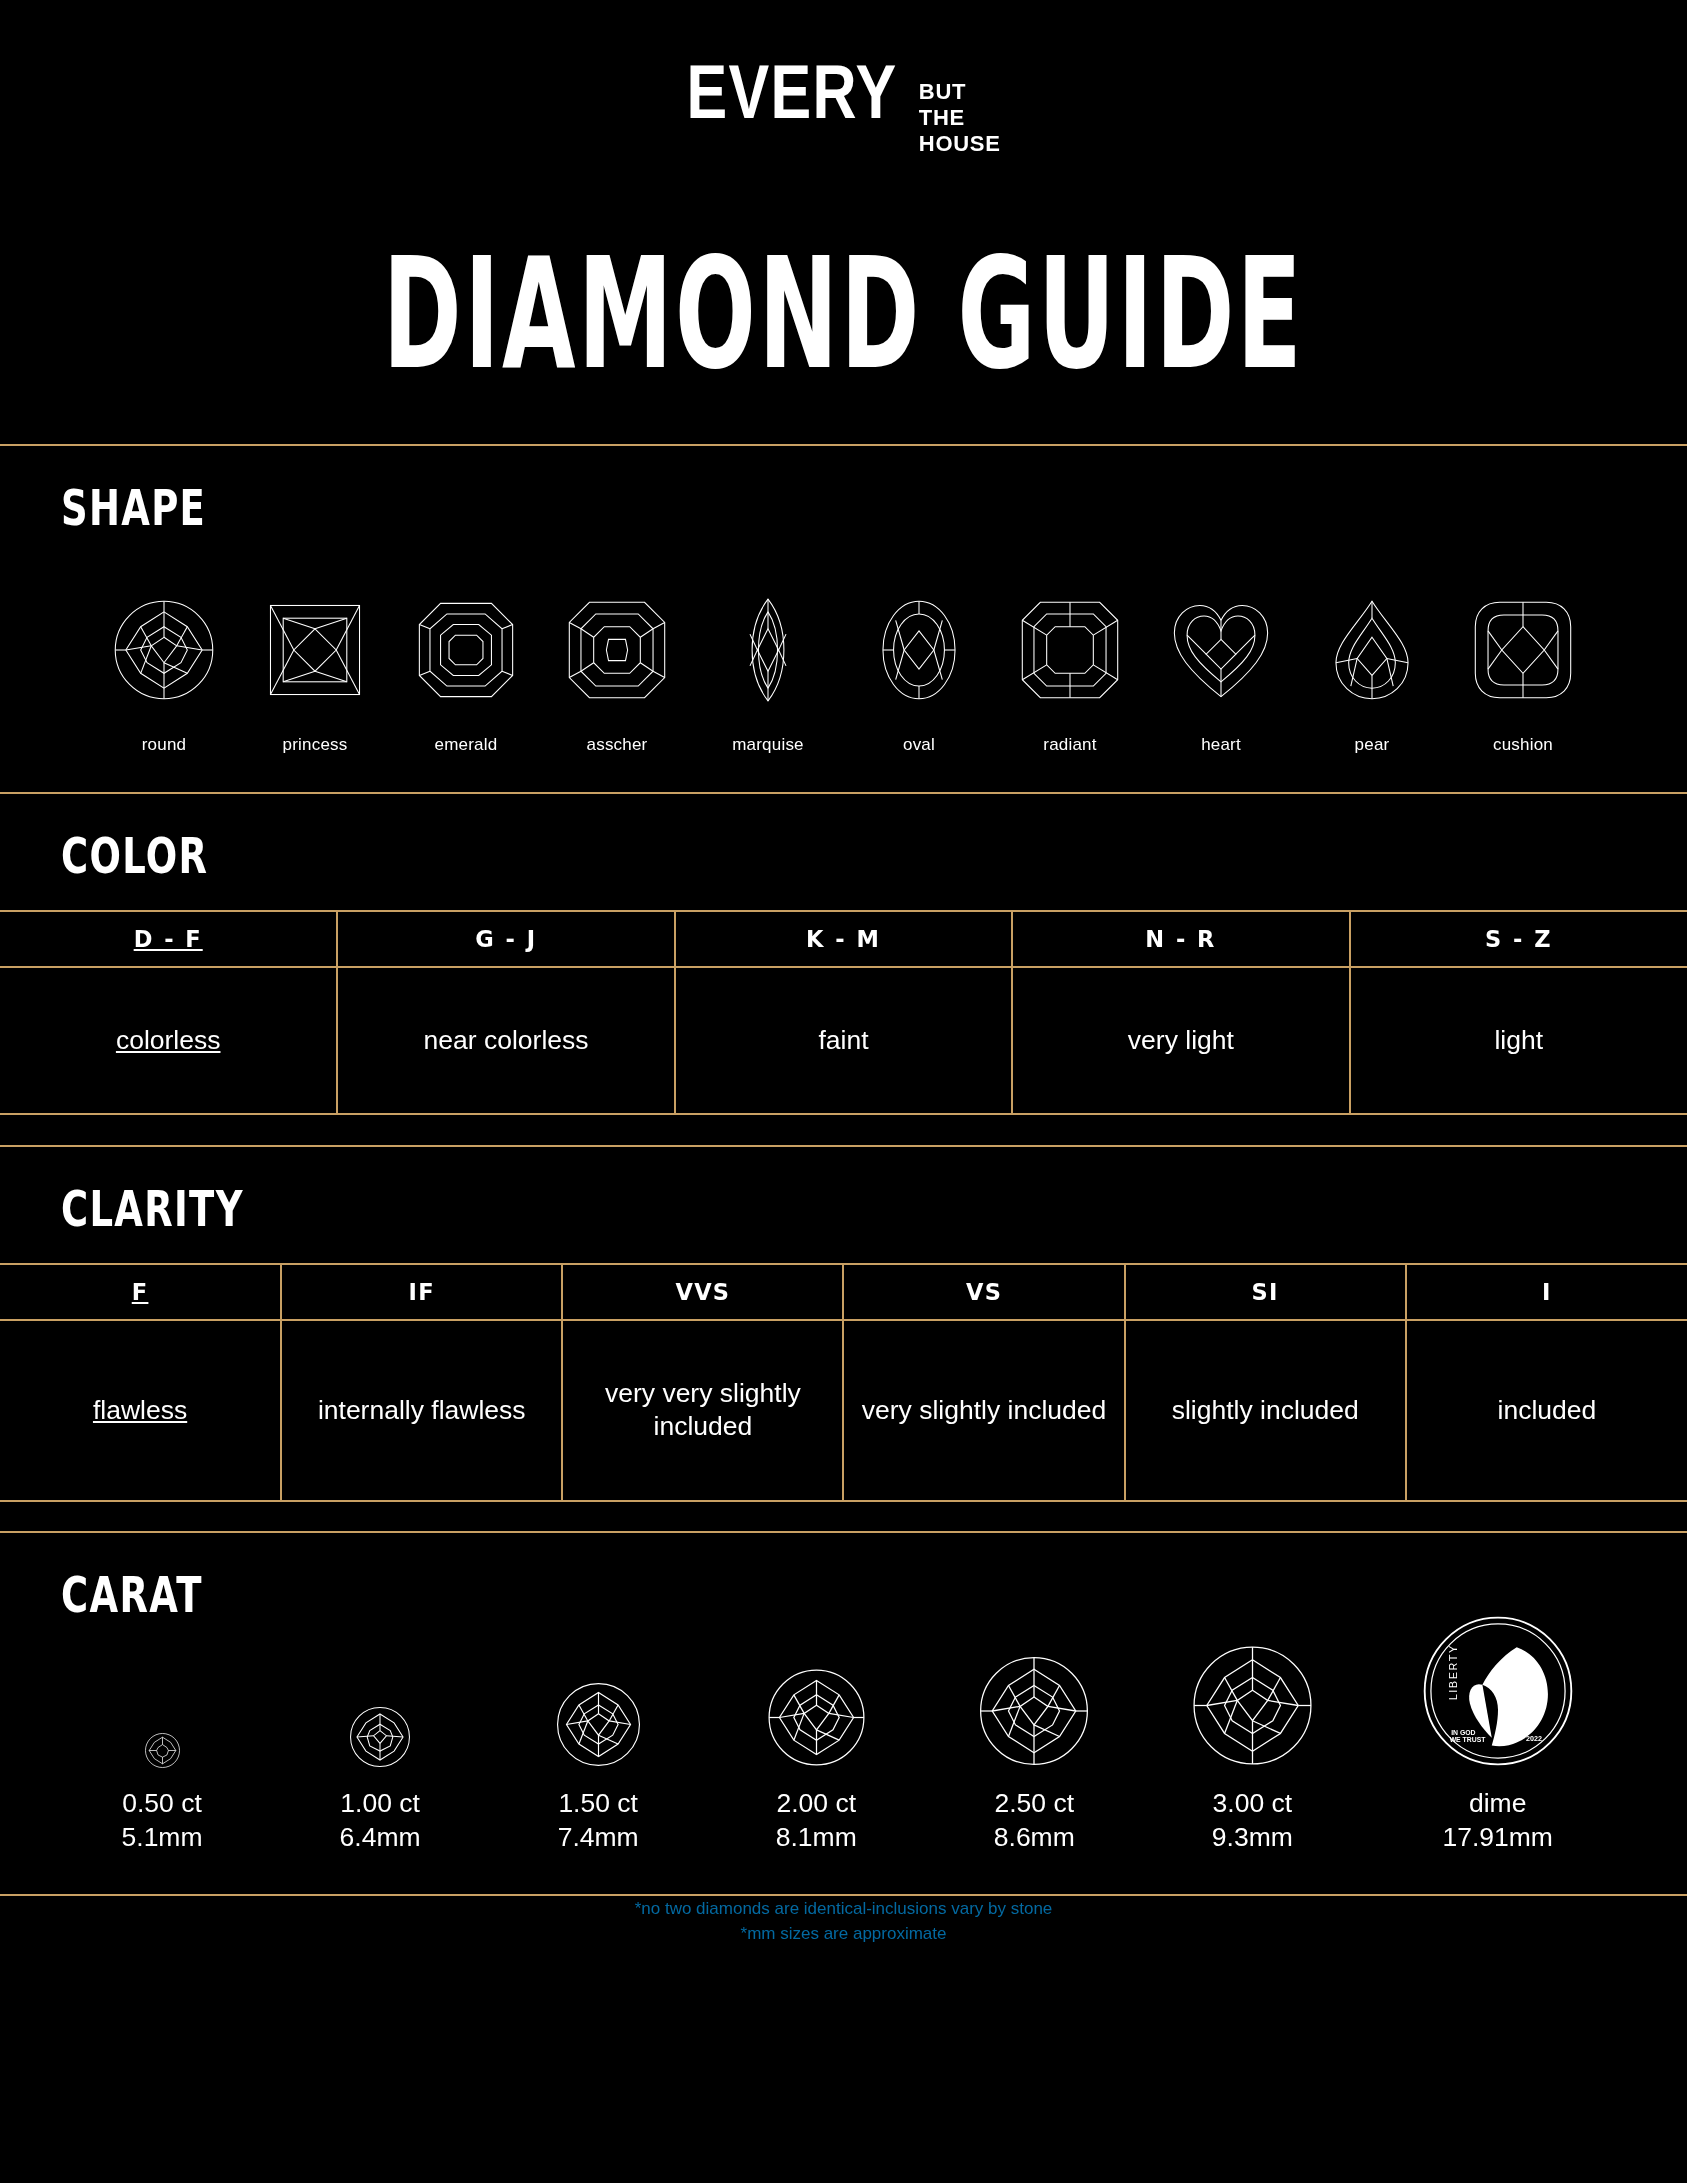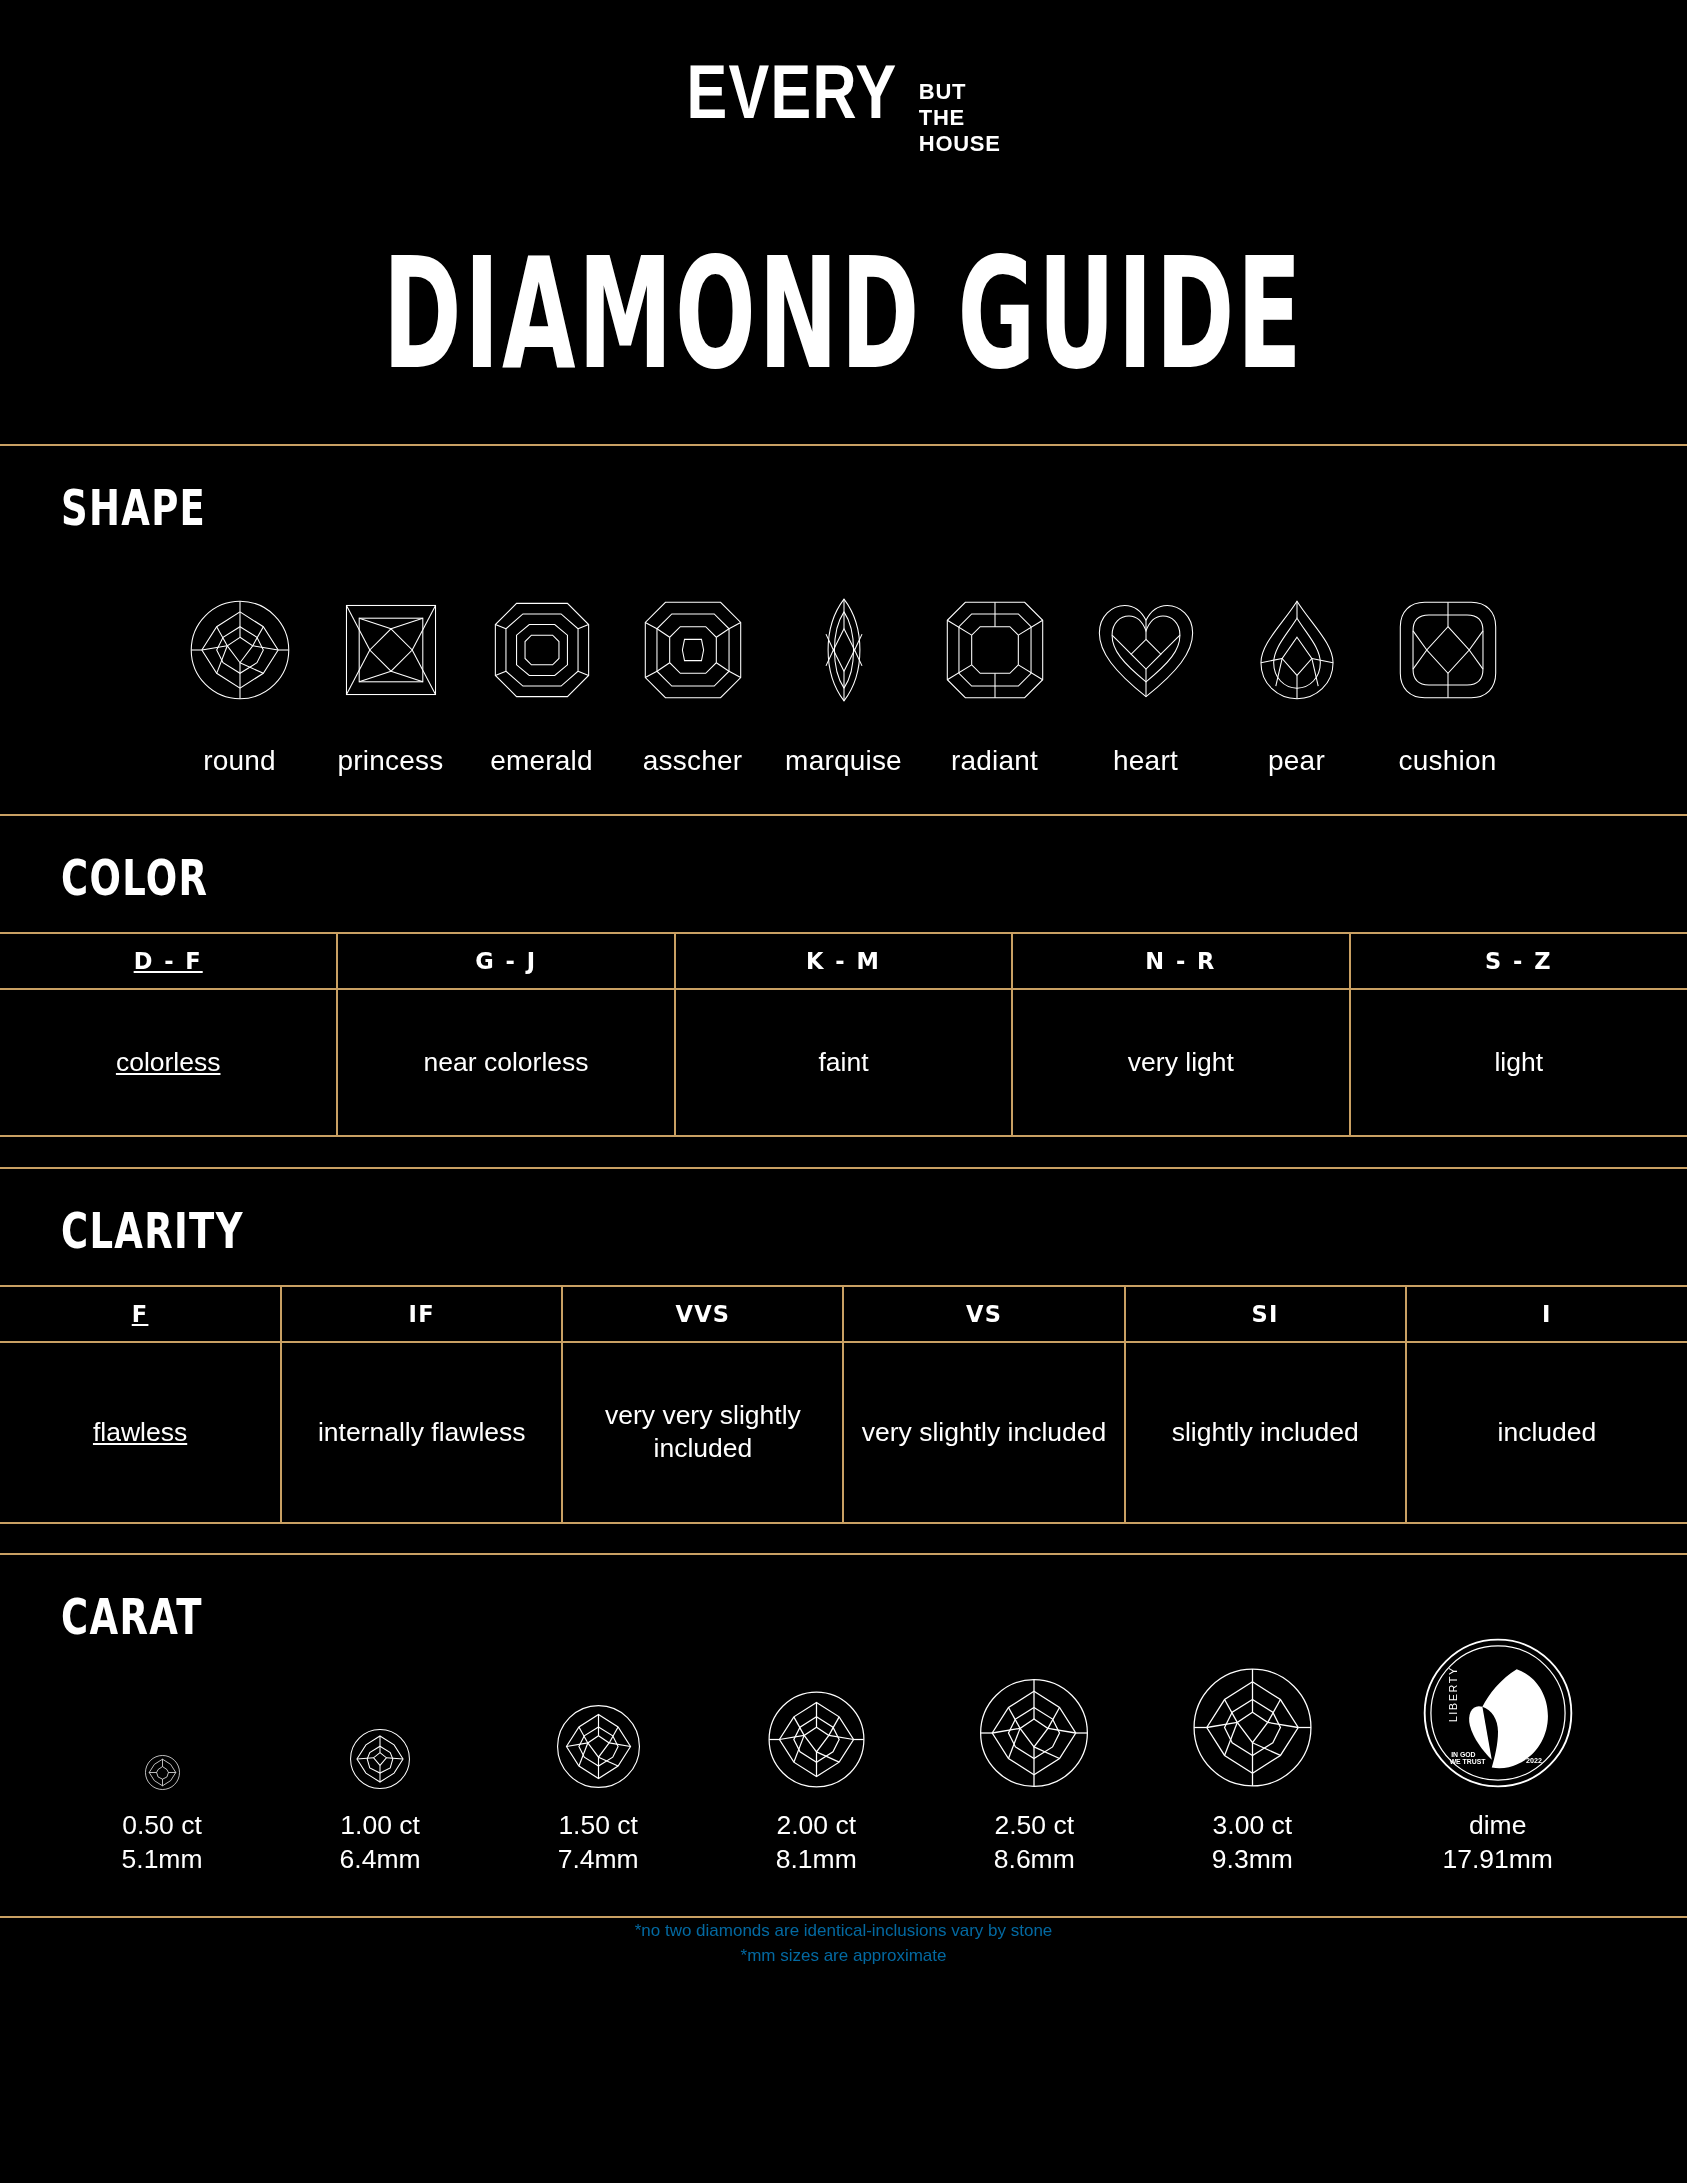--- a/index.html
+++ b/index.html
@@ -117,23 +117,23 @@
     width: 151px;
     text-align: center;
   }
   .shape-svg {
     height: 152px;
     display: flex;
     align-items: center;
     justify-content: center;
   }
   .shape-label {
-    font-size: 28px;
+    font-size: 17px;
     color: #ffffff;
-    margin-top: 19px;
+    margin-top: 9px;
     letter-spacing: 0.2px;
   }
   .shape-section-pad { padding-bottom: 37px; }
 
   
   .grid-table {
     margin: 32px 0 0 0;
     width: 1687px;
     border-collapse: collapse;
     table-layout: fixed;
@@ -312,20 +312,38 @@
               <line x1="67" y1="35" x2="60" y2="50"></line>
             <line x1="33" y1="65" x2="40" y2="50"></line>
               <line x1="67" y1="65" x2="60" y2="50"></line>
             <line x1="50" y1="14" x2="50" y2="30"></line>
               <line x1="50" y1="70" x2="50" y2="86"></line>
           </svg>
         </div>
         <div class="shape-label">marquise</div>
       </div>
 
+      <div class="shape-cell">
+        <div class="shape-svg">
+          <svg width="106" height="106" viewBox="0 0 100 100" fill="none" stroke="#ffffff" stroke-width="1">
+            <ellipse cx="50" cy="50" rx="34" ry="46"></ellipse>
+            <ellipse cx="50" cy="50" rx="24" ry="34"></ellipse>
+            <polygon points="50,32 64,50 50,68 36,50"></polygon>
+            <line x1="50" y1="4" x2="50" y2="16"></line>
+              <line x1="50" y1="84" x2="50" y2="96"></line>
+            <line x1="16" y1="50" x2="26" y2="50"></line>
+              <line x1="84" y1="50" x2="74" y2="50"></line>
+            <line x1="28" y1="22" x2="36" y2="50"></line>
+              <line x1="72" y1="22" x2="64" y2="50"></line>
+            <line x1="28" y1="78" x2="36" y2="50"></line>
+              <line x1="72" y1="78" x2="64" y2="50"></line>
+          </svg>
+        </div>
+        <div class="shape-label">oval</div>
+      </div>
 
       <div class="shape-cell">
         <div class="shape-svg">
           <svg width="106" height="106" viewBox="0 0 100 100" fill="none" stroke="#ffffff" stroke-width="1">
             <polygon points="22,5 78,5 95,22 95,78 78,95 22,95 5,78 5,22"></polygon>
             <polygon points="28,16 72,16 84,28 84,72 72,84 28,84 16,72 16,28"></polygon>
             <polygon points="36,28 64,28 72,36 72,64 64,72 36,72 28,64 28,36"></polygon>
             <line x1="5" y1="22" x2="28" y2="36"></line>
               <line x1="95" y1="22" x2="72" y2="36"></line>
             <line x1="5" y1="78" x2="28" y2="64"></line>

